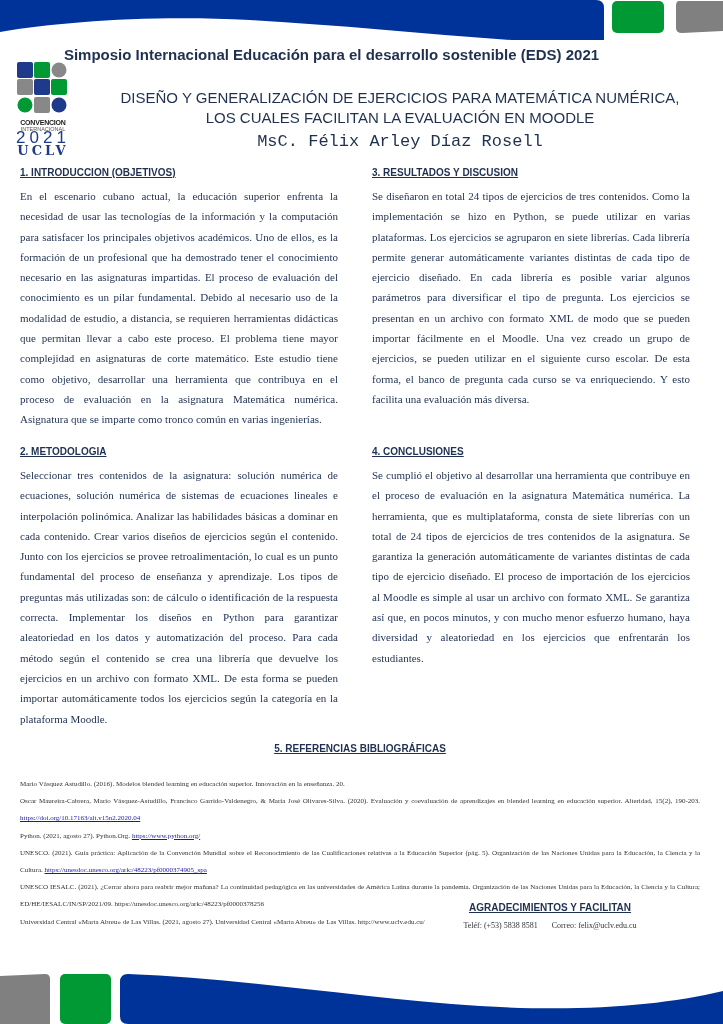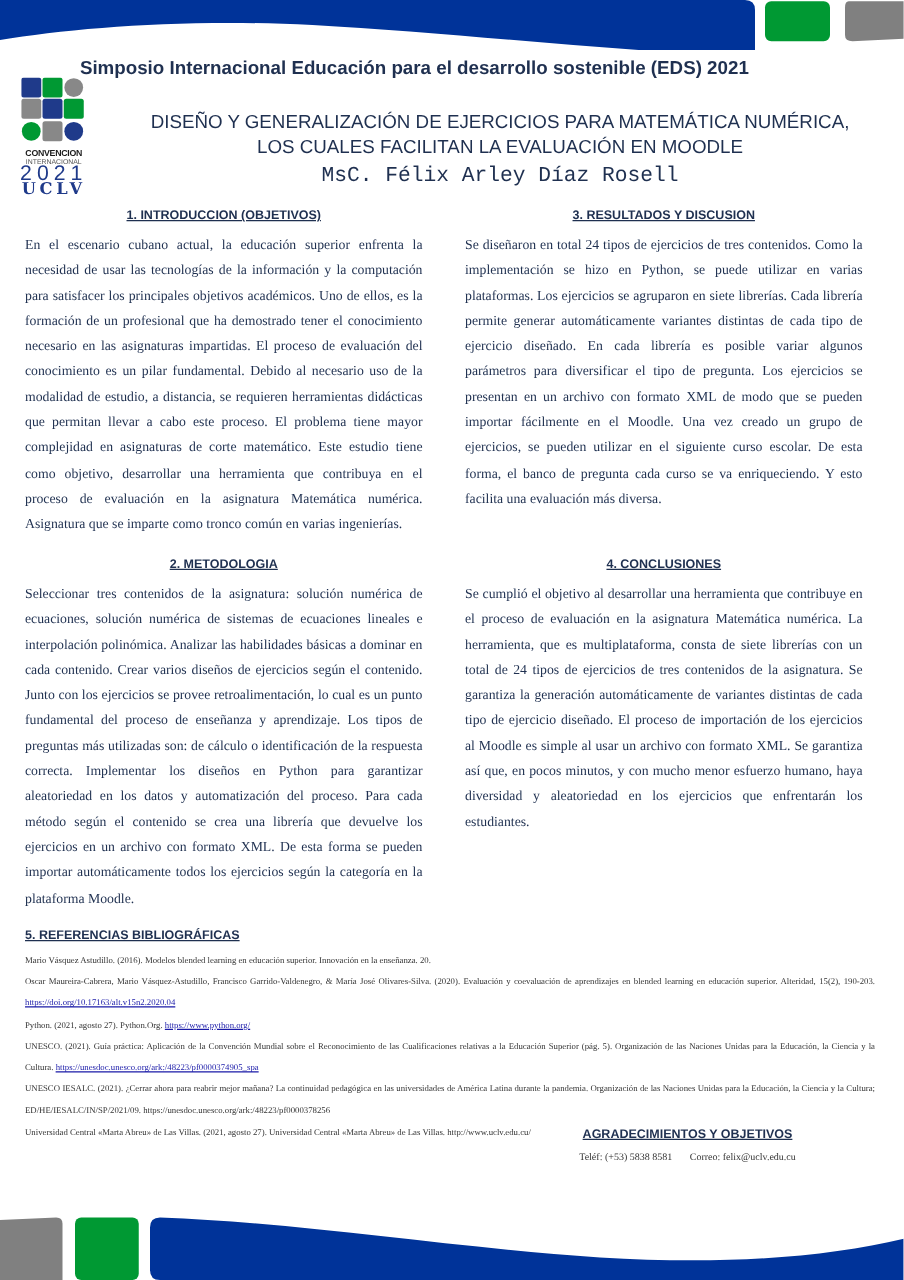--- a/index.html
+++ b/index.html
@@ -14,30 +14,30 @@
     .logo-text1 { font-family: "Liberation Sans", sans-serif; font-size: 7px; font-weight: bold; color: #1a1a1a; text-align: center; letter-spacing: -0.2px; margin-top: 1px; }
     .logo-text2 { font-family: "Liberation Sans", sans-serif; font-size: 5.5px; color: #555; text-align: center; }
     .logo-year { font-family: "Liberation Sans", sans-serif; font-size: 17px; color: #1f3a8a; text-align: center; letter-spacing: 4px; line-height: 12px; }
     .logo-uclv { font-family: "DejaVu Serif", serif; font-size: 13px; font-weight: bold; color: #1f3a8a; text-align: center; letter-spacing: 3px; line-height: 14px; }
 
     .symposium { position: absolute; left: 0; width: 643px; top: 46px; text-align: center; font-family: "Liberation Sans", sans-serif; font-weight: bold; font-size: 15px; color: #1f3050; padding-left: 20px; }
     .title { position: absolute; left: 80px; width: 640px; top: 88px; text-align: center; font-family: "Liberation Sans", sans-serif; font-size: 15px; line-height: 20px; color: #1f3050; }
     .author { position: absolute; left: 80px; width: 640px; top: 132px; text-align: center; font-family: Liberation Mono, monospace; font-size: 17px; color: #1f3050; }
 
     .section { position: absolute; width: 318px; }
-    .section h2 { font-family: "Liberation Sans", sans-serif; font-size: 10px; font-weight: bold; text-decoration: underline; text-align: center; color: #1f3050; margin-bottom: 8px; }
+    .section h2 { font-family: "Liberation Sans", sans-serif; font-size: 10px; font-weight: bold; text-decoration: underline; text-align: left; color: #1f3050; margin-bottom: 8px; }
     .section p { font-size: 11px; line-height: 20.3px; text-align: justify; color: #1f3050; }
 
     #s1 { left: 20px; top: 167px; }
     #s3 { left: 372px; top: 167px; }
     #s2 { left: 20px; top: 446px; }
     #s4 { left: 372px; top: 446px; }
 
     .refs { position: absolute; left: 20px; top: 743px; width: 680px; }
-    .refs h2 { font-family: "Liberation Sans", sans-serif; font-size: 10px; font-weight: bold; text-decoration: underline; text-align: left; color: #1f3050; margin-bottom: 6px; }
+    .refs h2 { font-family: "Liberation Sans", sans-serif; font-size: 10px; font-weight: bold; text-decoration: underline; text-align: center; color: #1f3050; margin-bottom: 22px; }
     .ref { font-size: 7px; line-height: 17.2px; color: #333; text-align: justify; }
     .ref a { color: #1a1aa8; text-decoration: underline; }
 
     .contact { position: absolute; left: 440px; top: 902px; width: 220px; text-align: center; }
     .contact h2 { font-family: "Liberation Sans", sans-serif; font-size: 10px; font-weight: bold; text-decoration: underline; color: #1f3050; margin-bottom: 8px; }
     .contact .line { font-size: 8px; color: #333; }
     .contact .line span { margin: 0 6px; }
   </style>
 </head>
 <body>
@@ -99,21 +99,21 @@
       <div class="ref"><span>Mario Vásquez Astudillo. (2016). Modelos blended learning en educación superior. Innovación en la enseñanza. 20.</span></div>
       <div class="ref"><span>Oscar Maureira-Cabrera, Mario Vásquez-Astudillo, Francisco Garrido-Valdenegro, &amp; María José Olivares-Silva. (2020). Evaluación y coevaluación de aprendizajes en blended learning en educación superior. Alteridad, 15(2), 190-203. </span><a>https://doi.org/10.17163/alt.v15n2.2020.04</a></div>
       <div class="ref"><span>Python. (2021, agosto 27). Python.Org. </span><a>https://www.python.org/</a></div>
       <div class="ref"><span>UNESCO. (2021). Guía práctica: Aplicación de la Convención Mundial sobre el Reconocimiento de las Cualificaciones relativas a la Educación Superior (pág. 5). Organización de las Naciones Unidas para la Educación, la Ciencia y la Cultura. </span><a>https://unesdoc.unesco.org/ark:/48223/pf0000374905_spa</a></div>
       <div class="ref"><span>UNESCO IESALC. (2021). ¿Cerrar ahora para reabrir mejor mañana? La continuidad pedagógica en las universidades de América Latina durante la pandemia. Organización de las Naciones Unidas para la Educación, la Ciencia y la Cultura; ED/HE/IESALC/IN/SP/2021/09. https://unesdoc.unesco.org/ark:/48223/pf0000378256</span></div>
       <div class="ref"><span>Universidad Central «Marta Abreu» de Las Villas. (2021, agosto 27). Universidad Central «Marta Abreu» de Las Villas. http://www.uclv.edu.cu/</span></div>
     </div>
 </div>
 
 <div class="contact">
-  <h2>AGRADECIMIENTOS Y OBJETIVOS</h2>
+  <h2>AGRADECIMIENTOS Y FACILITAN</h2>
   <div class="line">
     <span>Teléf: (+53) 5838 8581</span>
     <span>Correo: felix@uclv.edu.cu</span>
   </div>
 </div>
 
 <svg class="bottom-wave" viewBox="0 0 723 54" preserveAspectRatio="none">
   <path d="M0,6 L45,4 Q50,4 50,9 L50,54 L0,54 Z" fill="#808080"></path>
   <rect x="60" y="4" width="51" height="50" rx="5" fill="#009933"></rect>
   <path d="M128,4 C240,8 360,28 480,36 C580,42 660,36 723,21 L723,54 L128,54 Q120,54 120,46 L120,12 Q120,4 128,4 Z" fill="#003399"></path>

